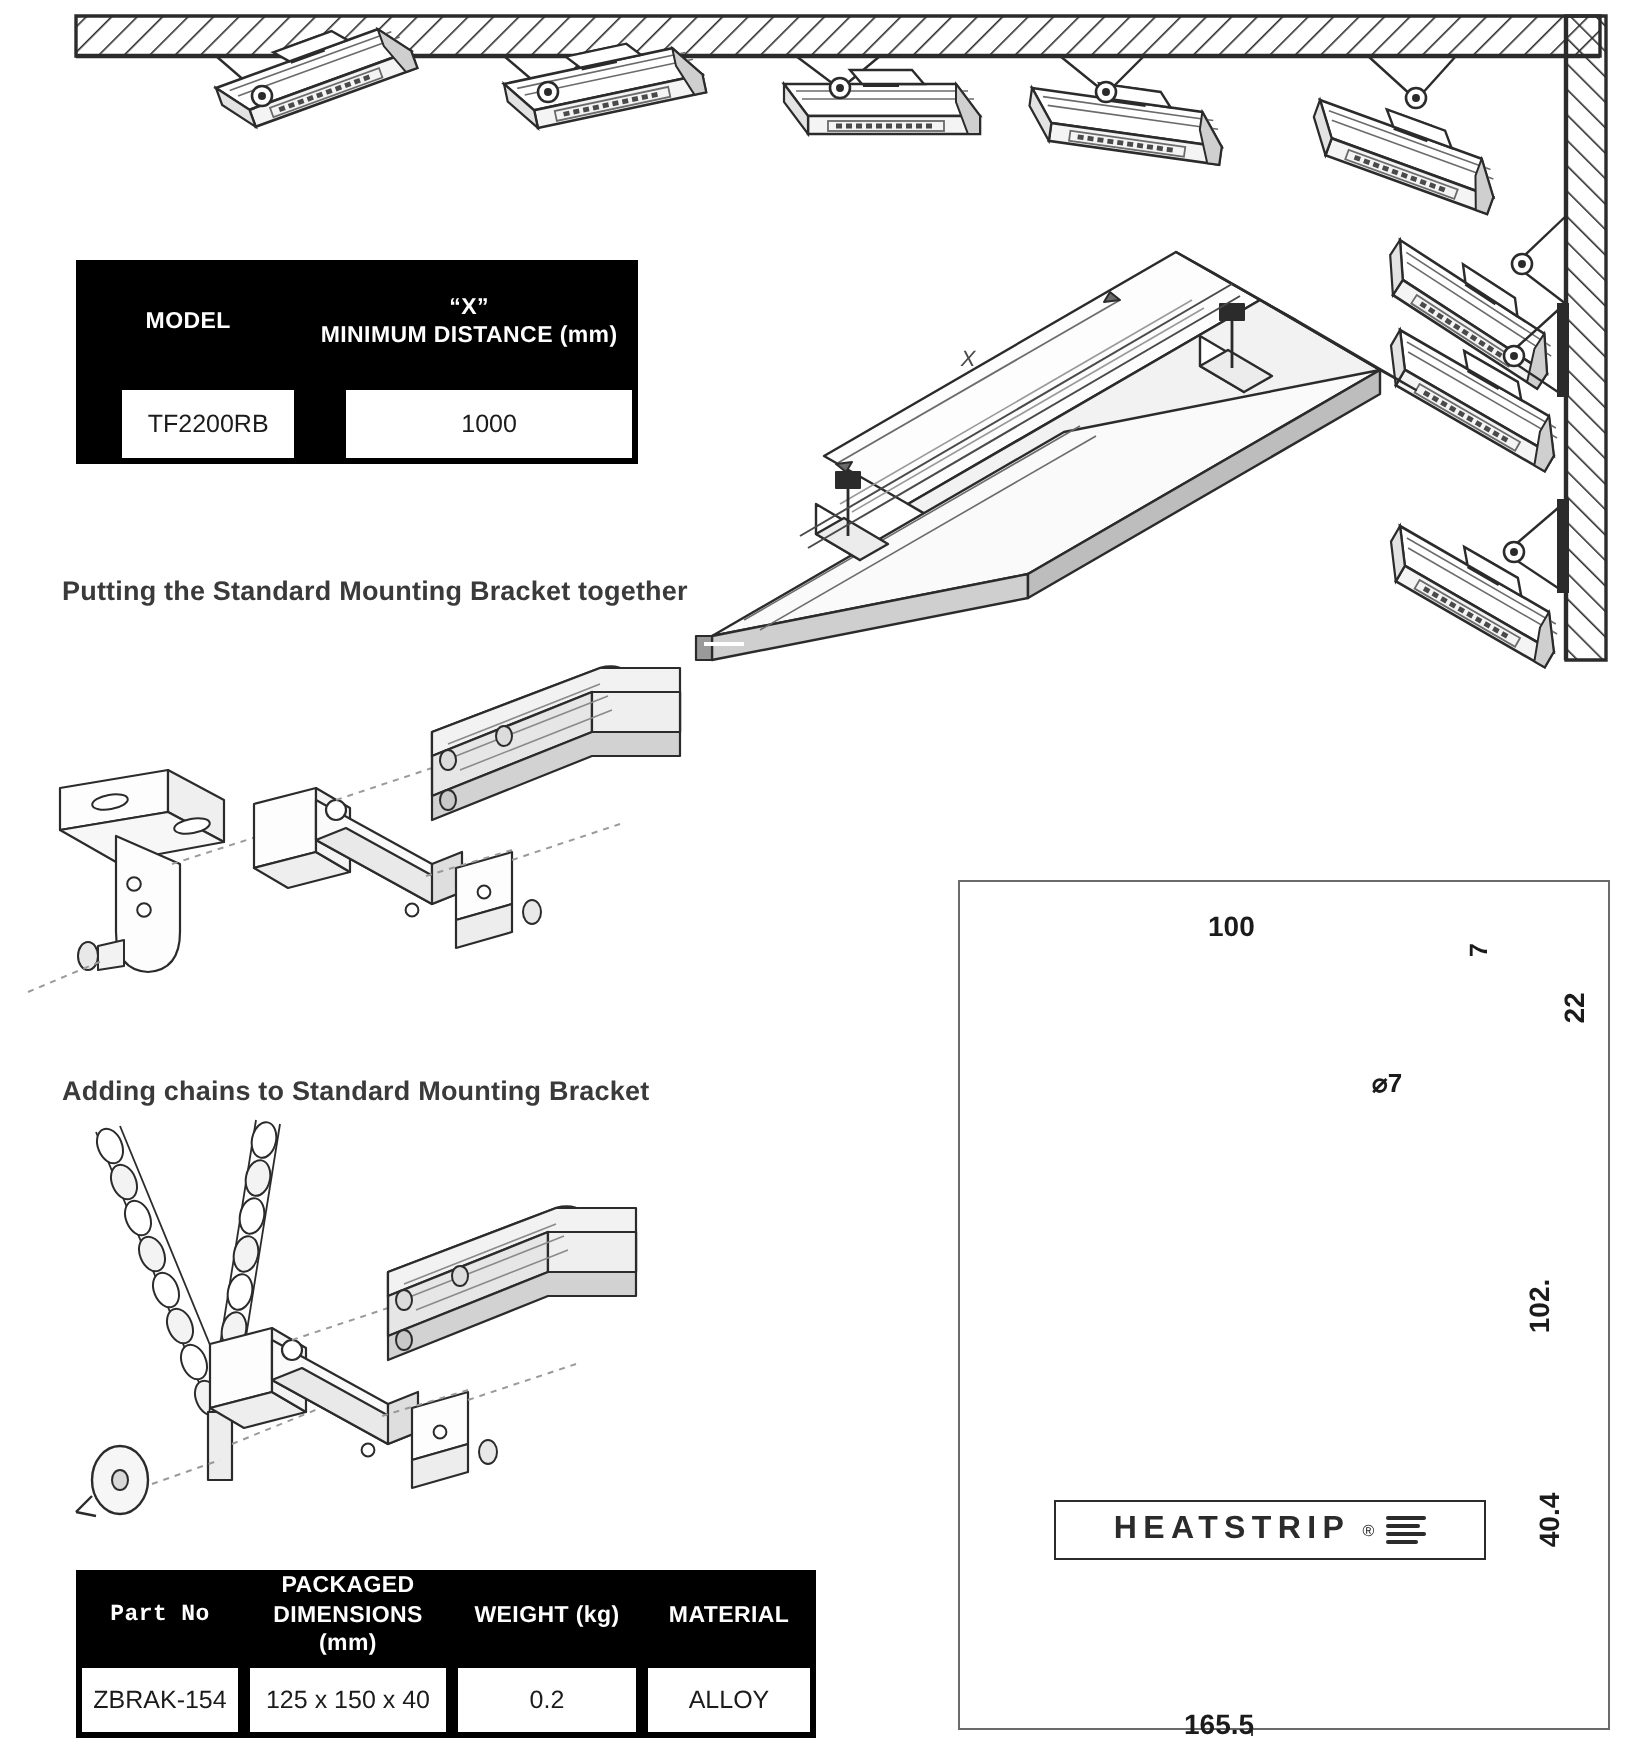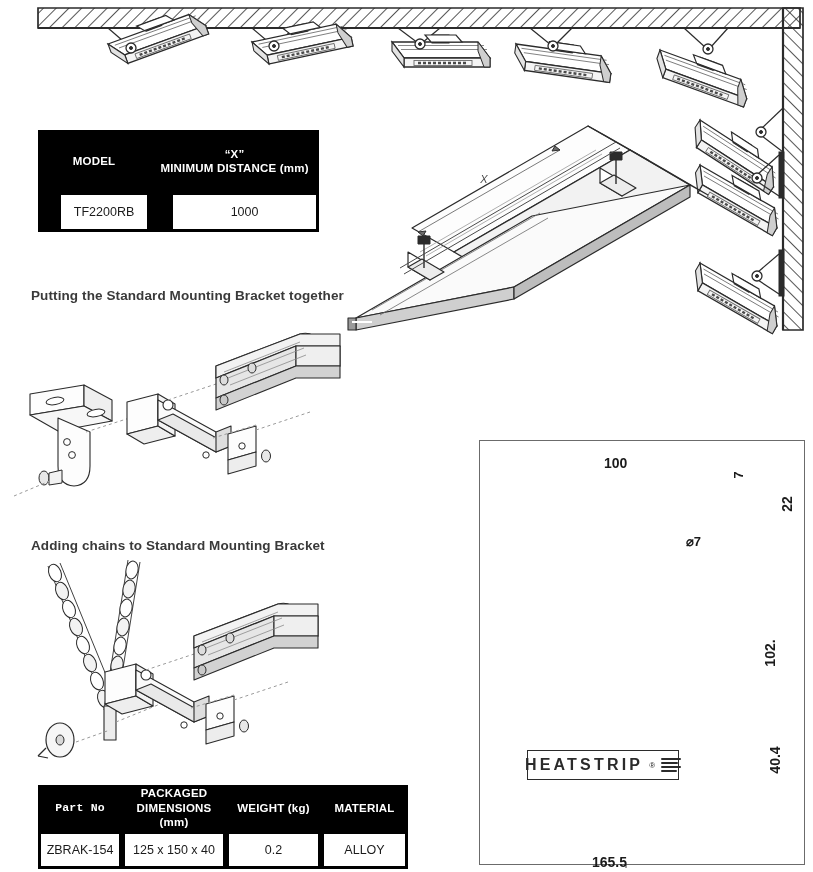--- a/index.html
+++ b/index.html
@@ -60,21 +60,21 @@
   .dim-small{font-size:12.5px;}
   #dim-100{left:604px;top:455px;}
   #dim-7top{left:736px;top:468px;}
   #dim-22{left:779px;top:496px;}
   #dim-dia7{left:686px;top:534px;font-size:13px;}
   #dim-102{left:756px;top:645px;}
   #dim-404{left:761px;top:752px;}
   #dim-1655{left:592px;top:835px;margin-top:19px;}
 
   .hs-badge{
-    position:absolute;left:527px;top:750px;width:152px;height:30px;
+    position:absolute;left:527px;top:750px;width:216px;height:30px;
     border:1.4px solid #2b2b2b;background:#fff;
     display:flex;align-items:center;justify-content:center;gap:6px;
     box-sizing:border-box;
   }
   .hs-badge .word{
     font-size:16px;font-weight:bold;letter-spacing:3.2px;color:#2b2b2b;
     font-family:"Liberation Sans", sans-serif;
   }
   .hs-badge .reg{font-size:8px;vertical-align:super;letter-spacing:0;}
   .hs-waves{display:inline-block;width:20px;}

